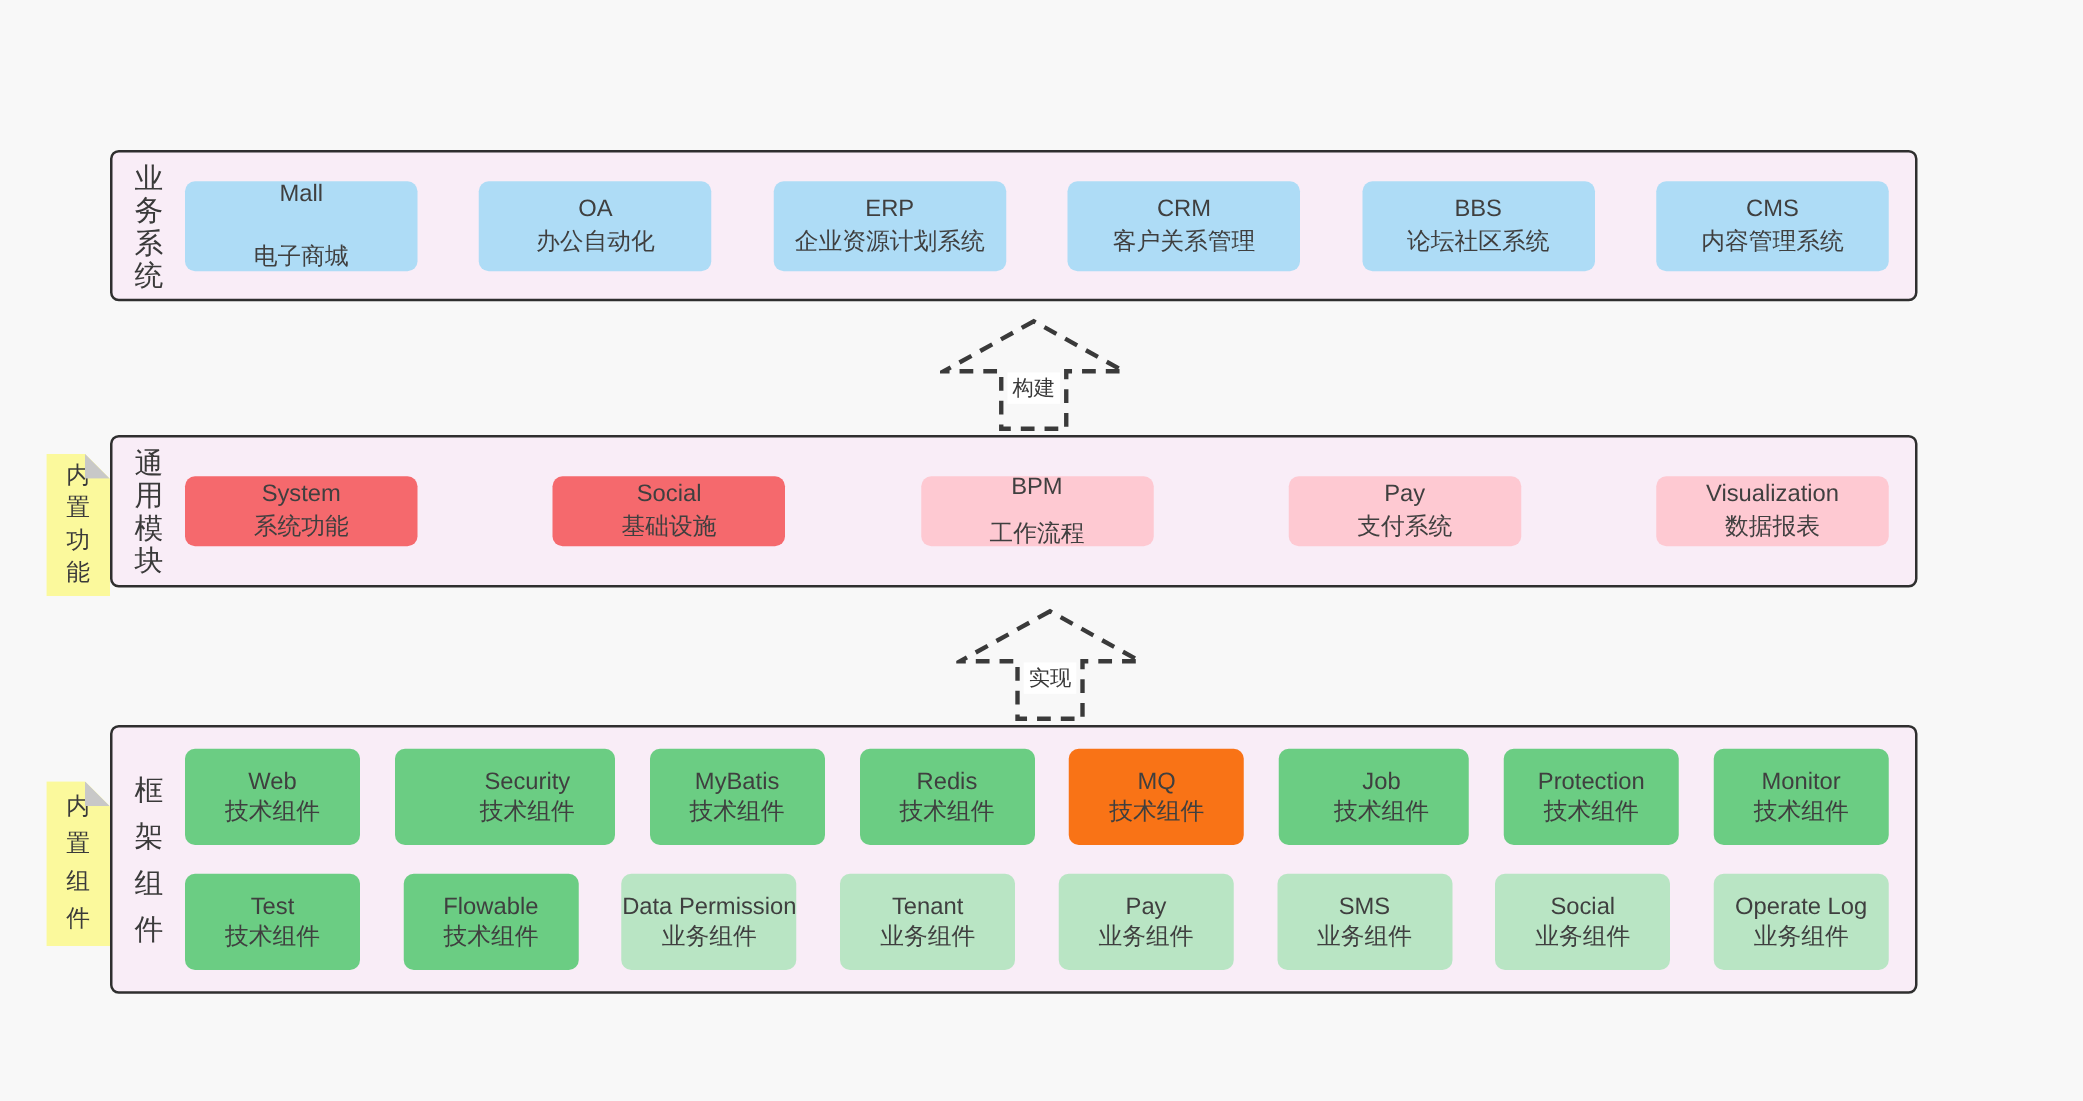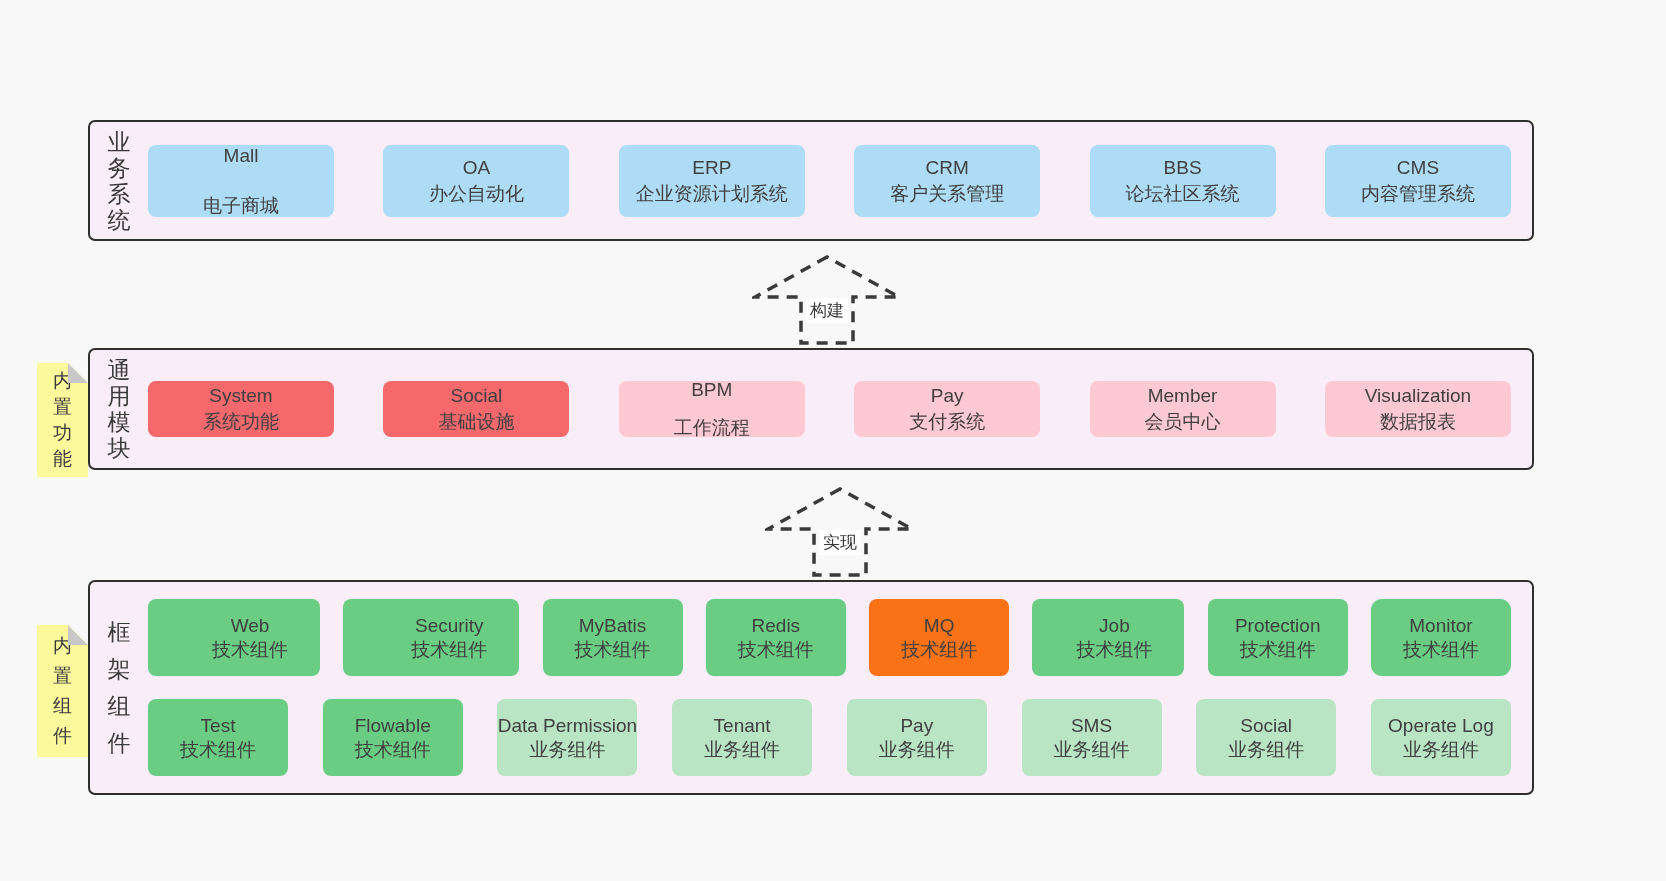--- a/index.html
+++ b/index.html
@@ -163,40 +163,36 @@
           </div>
           <div class="box" style="background: rgb(254, 201, 210); gap: 12px;">
             <div class="box-name">BPM</div>
             <div class="box-desc">工作流程</div>
           </div>
           <div class="box" style="background: rgb(254, 201, 210);">
             <div class="box-name">Pay</div>
             <div class="box-desc">支付系统</div>
           </div>
           <div class="box" style="background: rgb(254, 201, 210);">
-            <div class="box-name">Member</div>
-            <div class="box-desc">会员中心</div>
-          </div>
-          <div class="box" style="background: rgb(254, 201, 210);">
             <div class="box-name">Visualization</div>
             <div class="box-desc">数据报表</div>
           </div>
         </div>
       </div>
     </div>
     <div class="layer layer-components">
       <div class="v-label">
         <span>框</span>
         <span>架</span>
         <span>组</span>
         <span>件</span>
       </div>
       <div class="rows">
         <div class="row">
-          <div class="box" style="background: rgb(107, 205, 131); padding-left: 32px;">
+          <div class="box" style="background: rgb(107, 205, 131);">
             <div class="box-name">Web</div>
             <div class="box-desc">技术组件</div>
           </div>
           <div class="box" style="background: rgb(107, 205, 131); padding-left: 36px;">
             <div class="box-name">Security</div>
             <div class="box-desc">技术组件</div>
           </div>
           <div class="box" style="background: rgb(107, 205, 131);">
             <div class="box-name">MyBatis</div>
             <div class="box-desc">技术组件</div>
@@ -210,21 +206,21 @@
             <div class="box-desc">技术组件</div>
           </div>
           <div class="box" style="background: rgb(107, 205, 131); padding-left: 12px;">
             <div class="box-name">Job</div>
             <div class="box-desc">技术组件</div>
           </div>
           <div class="box" style="background: rgb(107, 205, 131);">
             <div class="box-name">Protection</div>
             <div class="box-desc">技术组件</div>
           </div>
-          <div class="box" style="background: rgb(107, 205, 131); border-radius: 11px;">
+          <div class="box" style="background: rgb(107, 205, 131);">
             <div class="box-name">Monitor</div>
             <div class="box-desc">技术组件</div>
           </div>
         </div>
         <div class="row">
           <div class="box" style="background: rgb(107, 205, 131);">
             <div class="box-name">Test</div>
             <div class="box-desc">技术组件</div>
           </div>
           <div class="box" style="background: rgb(107, 205, 131);">

